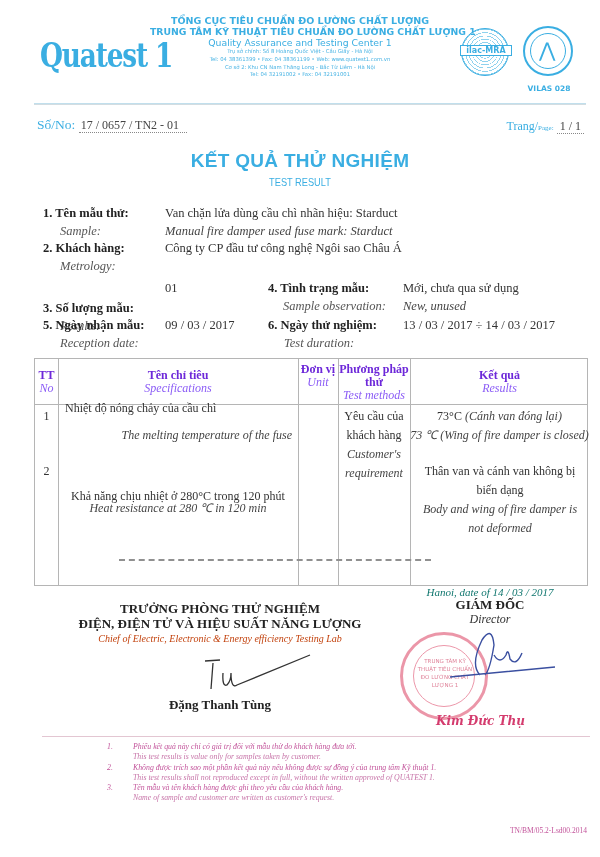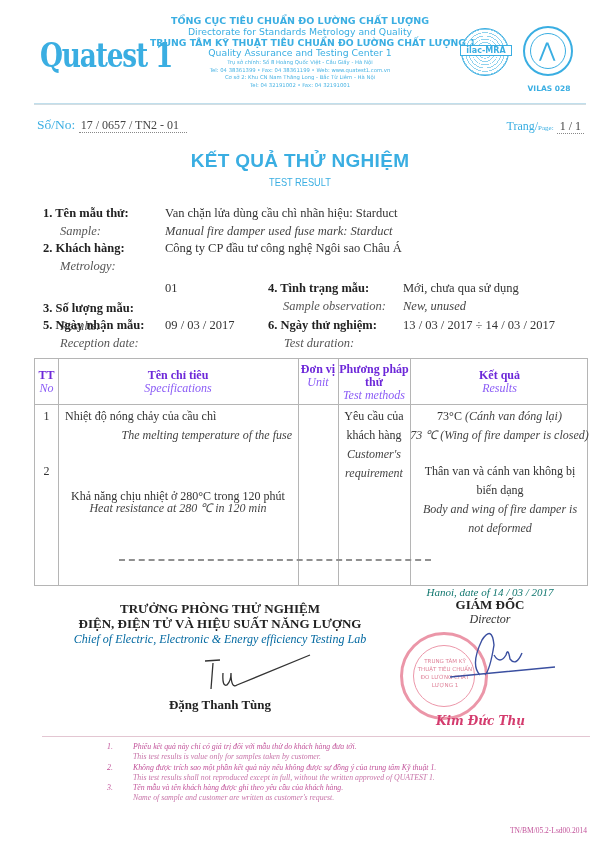--- a/index.html
+++ b/index.html
@@ -49,21 +49,21 @@
   .th { position: absolute; top: 4px; text-align: center; font-size: 12px; line-height: 13px; }
   .th b { display: block; color: #6d28d9; }
   .th i { display: block; color: #8b5cf6; }
   .cell { position: absolute; font-size: 12px; line-height: 19px; color: #333; }
   .cell i { color: #444; font-family: Liberation Serif, serif; }
   .dash { position: absolute; left: 84px; top: 200px; width: 312px; height: 2px; border-top: 2px dashed #909090; }
 
   
   .sig-left { position: absolute; left: 40px; top: 601px; width: 360px; text-align: center; }
   .sig-left .t1, .sig-left .t2 { font-weight: bold; font-size: 13px; line-height: 15px; color: #222; }
-  .sig-left .t3 { font-style: italic; font-size: 12px; color: #0369a1; line-height: 16px; }
+  .sig-left .t3 { font-style: italic; font-size: 10px; color: #c2410c; line-height: 16px; }
   .sig-left .name { position: absolute; top: 96px; left: 0; width: 360px; font-weight: bold; font-size: 13px; color: #222; }
   .signature1 { position: absolute; left: 155px; top: 50px; }
   .sig-right { position: absolute; left: 385px; top: 586px; width: 210px; text-align: center; }
   .sig-right .date { font-style: italic; font-size: 11px; color: #0f766e; }
   .sig-right .role { font-weight: bold; font-size: 13px; color: #222; line-height: 14px; }
   .sig-right .role-en { font-style: italic; font-size: 12px; color: #333; }
   .stamp { position: absolute; left: 400px; top: 632px; width: 88px; height: 88px; border: 3px solid #e8849a; border-radius: 50%; opacity: 0.85; }
   .stamp .inner { position: absolute; left: 10px; top: 10px; width: 62px; height: 62px; border: 1px solid #e8849a; border-radius: 50%; }
   .stamp .txt { position: absolute; left: 14px; top: 22px; width: 56px; text-align: center; font: 5.5px "DejaVu Sans", sans-serif; color: #d96b86; line-height: 8px; }
   .signature2 { position: absolute; left: 450px; top: 625px; }
@@ -76,21 +76,20 @@
   .note .n { position: absolute; left: 0; top: 0; }
   .note .en { color: #c774a8; }
   .form-code { position: absolute; right: 13px; top: 826px; font-size: 7.5px; color: #c2539a; }
 </style>
 </head>
 <body>
 
 <div class="logo">Quatest 1</div>
 <div class="org">
   <div class="l1">TỔNG CỤC TIÊU CHUẨN ĐO LƯỜNG CHẤT LƯỢNG</div>
-  <div class="l2">Directorate for Standards Metrology and Quality</div>
   <div class="l3">TRUNG TÂM KỸ THUẬT TIÊU CHUẨN ĐO LƯỜNG CHẤT LƯỢNG 1</div>
   <div class="l4">Quality Assurance and Testing Center 1</div>
   <div class="small">Trụ sở chính: Số 8 Hoàng Quốc Việt - Cầu Giấy - Hà Nội</div>
   <div class="small">Tel: 04 38361399 • Fax: 04 38361199 • Web: www.quatest1.com.vn</div>
   <div class="small">Cơ sở 2: Khu CN Nam Thăng Long - Bắc Từ Liêm - Hà Nội</div>
   <div class="small">Tel: 04 32191002 • Fax: 04 32191001</div>
 </div>
 <div class="badges">
   <div class="badge-circle badge1">
     <span>ilac-MRA</span>
@@ -187,21 +186,21 @@
   <div class="th" style="left:303px; width:72px; top:4px;">
     <b>Phương pháp thử</b>
     <i>Test methods</i>
   </div>
   <div class="th" style="left:375px; width:179px; top:10px;">
     <b>Kết quả</b>
     <i>Results</i>
   </div>
 
   <div class="cell" style="left:0; width:23px; top:48px; text-align:center;">1</div>
-  <div class="cell" style="left:30px; top:48px;">Nhiệt độ nóng chảy của cầu chì</div>
+  <div class="cell" style="left:30px; top:40px;">Nhiệt độ nóng chảy của cầu chì</div>
   <div class="cell" style="left:23px; width:234px; top:67px; text-align:right;"><i>The melting temperature of the fuse</i></div>
   <div class="cell" style="left:375px; width:179px; top:48px; text-align:center;">
     <div><span>73°C </span><i>(Cánh van đóng lại)</i></div>
     <div><i>73 ℃ (Wing of fire damper is closed)</i></div>
   </div>
 
   <div class="cell" style="left:303px; width:72px; top:48px; text-align:center;">
     <div>Yêu cầu của khách hàng</div>
     <i style="display:block;">Customer's requirement</i>
   </div>

